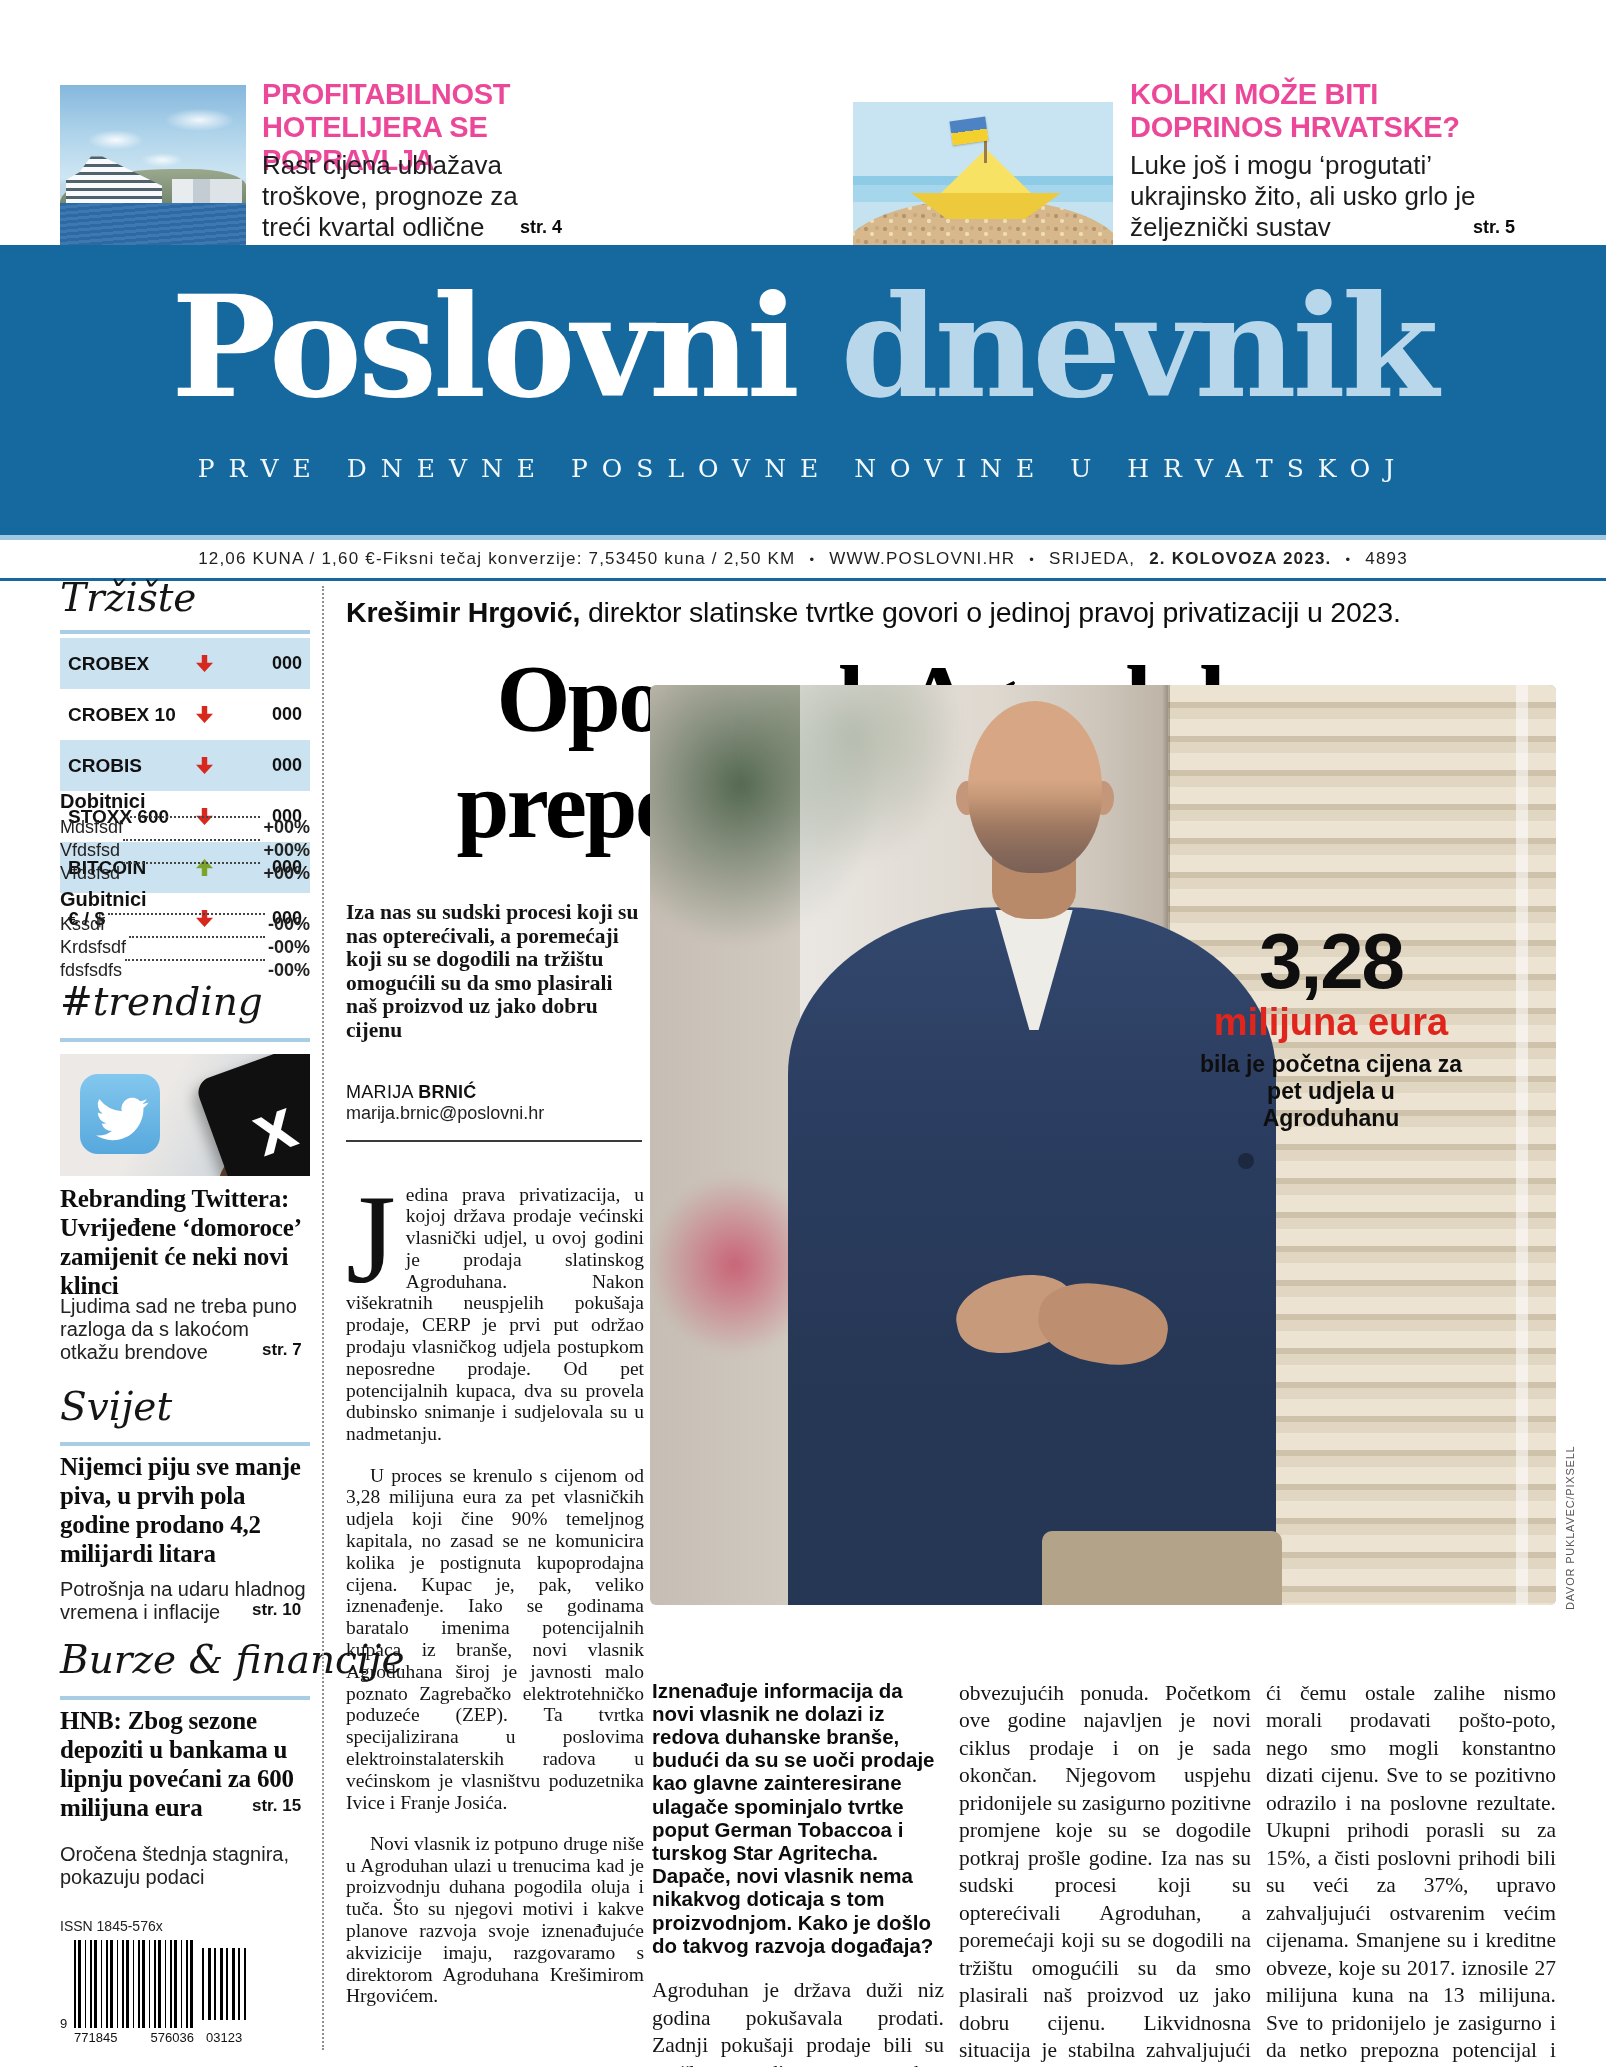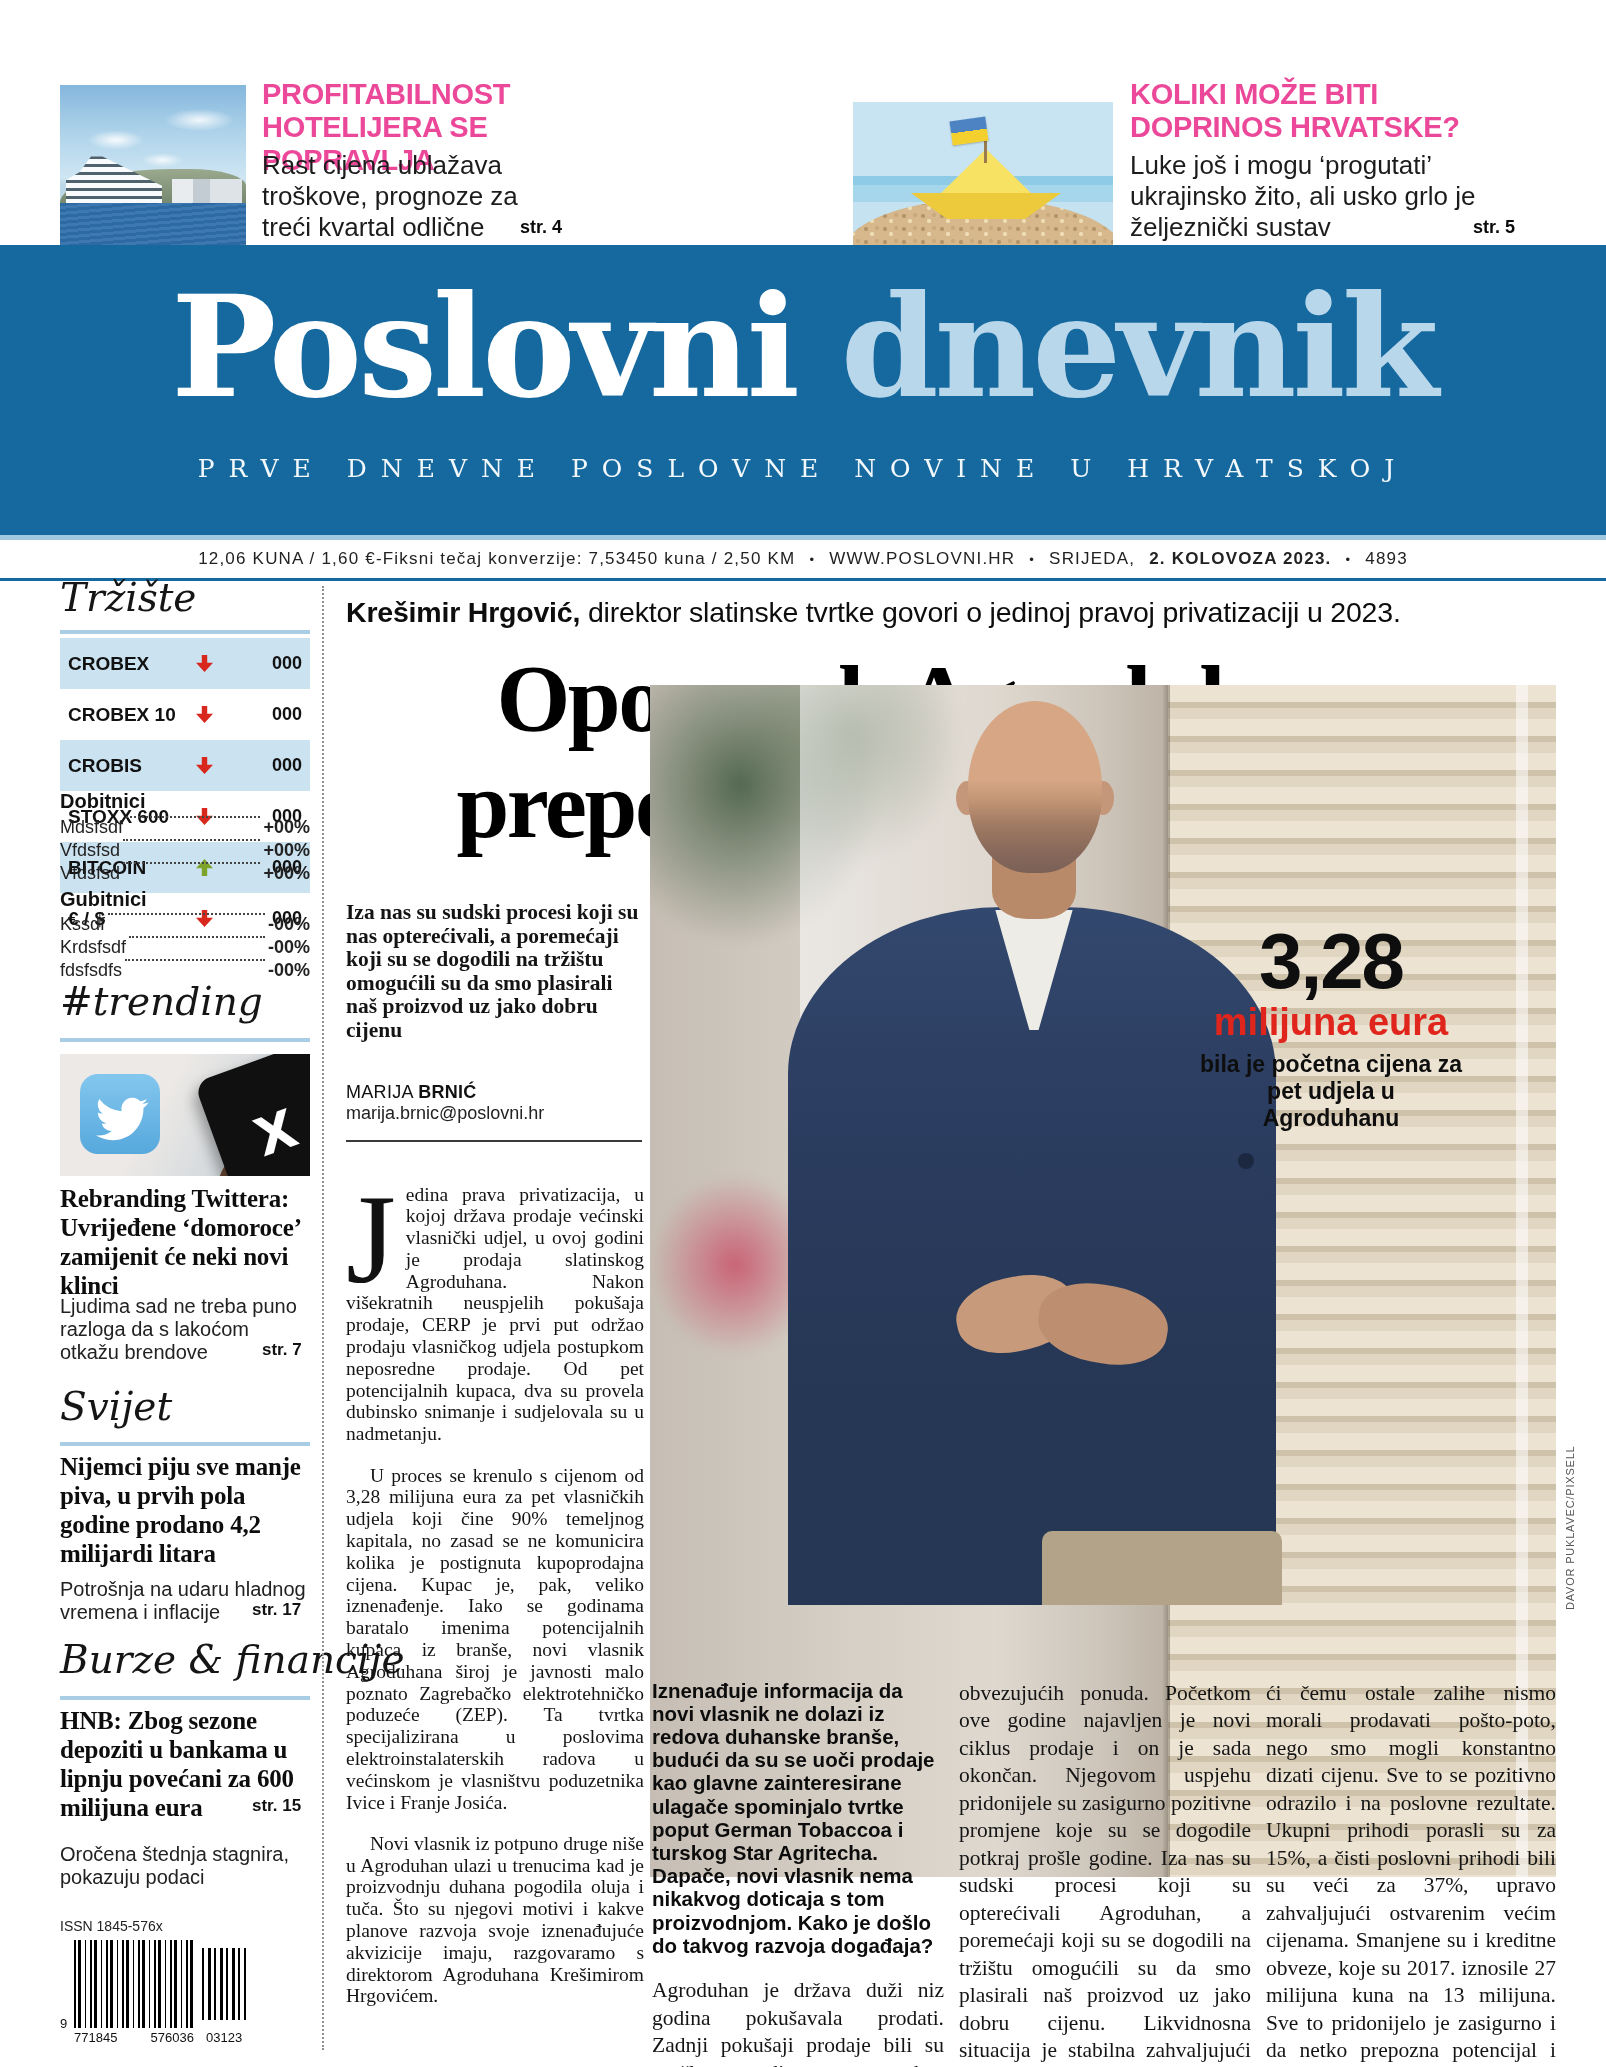--- a/index.html
+++ b/index.html
@@ -130,22 +130,22 @@
     font-weight:bold;font-size:21.5px;line-height:23.5px;color:#141414;}
   #byline{position:absolute;left:346px;top:1082px;font-size:18px;letter-spacing:.3px;color:#111;}
   #byline .bold{font-weight:bold;}
   #byemail{position:absolute;left:346px;top:1103px;font-size:18px;color:#222;}
   #byrule{position:absolute;left:346px;top:1140px;width:296px;height:2px;background:#3a3a3a;}
   .bodycol{position:absolute;font-family:"Liberation Serif",serif;text-align:justify;color:#141414;}
   #col1{left:346px;top:1164px;width:298px;font-size:19.5px;line-height:21.8px;}
   #col1 p+p{text-indent:24px;}
   .dropcap{float:left;font-size:128px;line-height:102px;padding:4px 10px 0 0;color:#111;}
 
-  #photo{position:absolute;left:650px;top:685px;width:906px;height:1192px;overflow:hidden;
-    background:linear-gradient(90deg,#c6beb4 0,#d6cfc6 22%,#ded8cf 38%,#cdc5ba 50%,#bdb3a6 57%);}
+  #photo{position:absolute;left:650px;top:685px;width:906px;height:920px;overflow:hidden;
+    background:linear-gradient(90deg,#c6beb4 0,#d6cfc6 22%,#ded8cf 38%,#cdc5ba 50%,#bdb3a6 57%);border-radius:6px;}
   .ph-plant{position:absolute;left:-50px;top:-60px;width:280px;height:320px;
     background:radial-gradient(closest-side,rgba(62,88,62,.85),rgba(62,88,62,0));filter:blur(4px);}
   .ph-plant2{position:absolute;left:90px;top:-80px;width:220px;height:260px;
     background:radial-gradient(closest-side,rgba(90,110,80,.6),rgba(90,110,80,0));filter:blur(6px);}
   .ph-flower{position:absolute;left:0;top:490px;width:170px;height:180px;
     background:radial-gradient(closest-side,rgba(200,74,100,.8),rgba(200,74,100,0));filter:blur(5px);}
   .ph-bright{position:absolute;left:150px;top:0;width:200px;height:560px;
     background:linear-gradient(90deg,rgba(255,255,255,.55),rgba(255,255,255,0));}
   .ph-blinds{position:absolute;right:0;top:0;width:388px;height:100%;
     background:repeating-linear-gradient(180deg,#ece3d2 0 17px,#cec2ab 17px 23px,#e0d6c2 23px 34px);}
@@ -317,21 +317,21 @@
       </div>
   </div>
   <div class="sb-headline" id="tr-headline">Rebranding Twittera: Uvrijeđene ‘domoroce’ zamijenit će neki novi klinci</div>
   <div class="sb-sub" id="tr-sub">Ljudima sad ne treba puno razloga da s lakoćom otkažu brendove</div>
   <div class="sb-pageref" id="tr-pageref">str. 7</div>
 
   <div class="sb-h" id="world-h">Svijet</div>
   <div class="sb-rule" id="world-rule"></div>
   <div class="sb-headline" id="world-headline">Nijemci piju sve manje piva, u prvih pola godine prodano 4,2 milijardi litara</div>
   <div class="sb-sub" id="world-sub">Potrošnja na udaru hladnog vremena i inflacije</div>
-  <div class="sb-pageref" id="world-pageref">str. 17</div>
+  <div class="sb-pageref" id="world-pageref">str. 10</div>
 
   <div class="sb-h" id="fin-h">Burze &amp; financije</div>
   <div class="sb-rule" id="fin-rule"></div>
   <div class="sb-headline" id="fin-headline">HNB: Zbog sezone depoziti u bankama u lipnju povećani za 600 milijuna eura</div>
   <div class="sb-sub" id="fin-sub">Oročena štednja stagnira, pokazuju podaci</div>
   <div class="sb-pageref" id="fin-pageref">str. 15</div>
 
   <div id="issn">ISSN 1845-576x</div>
   <div id="barcode">
     <div class="bars-main"></div>

